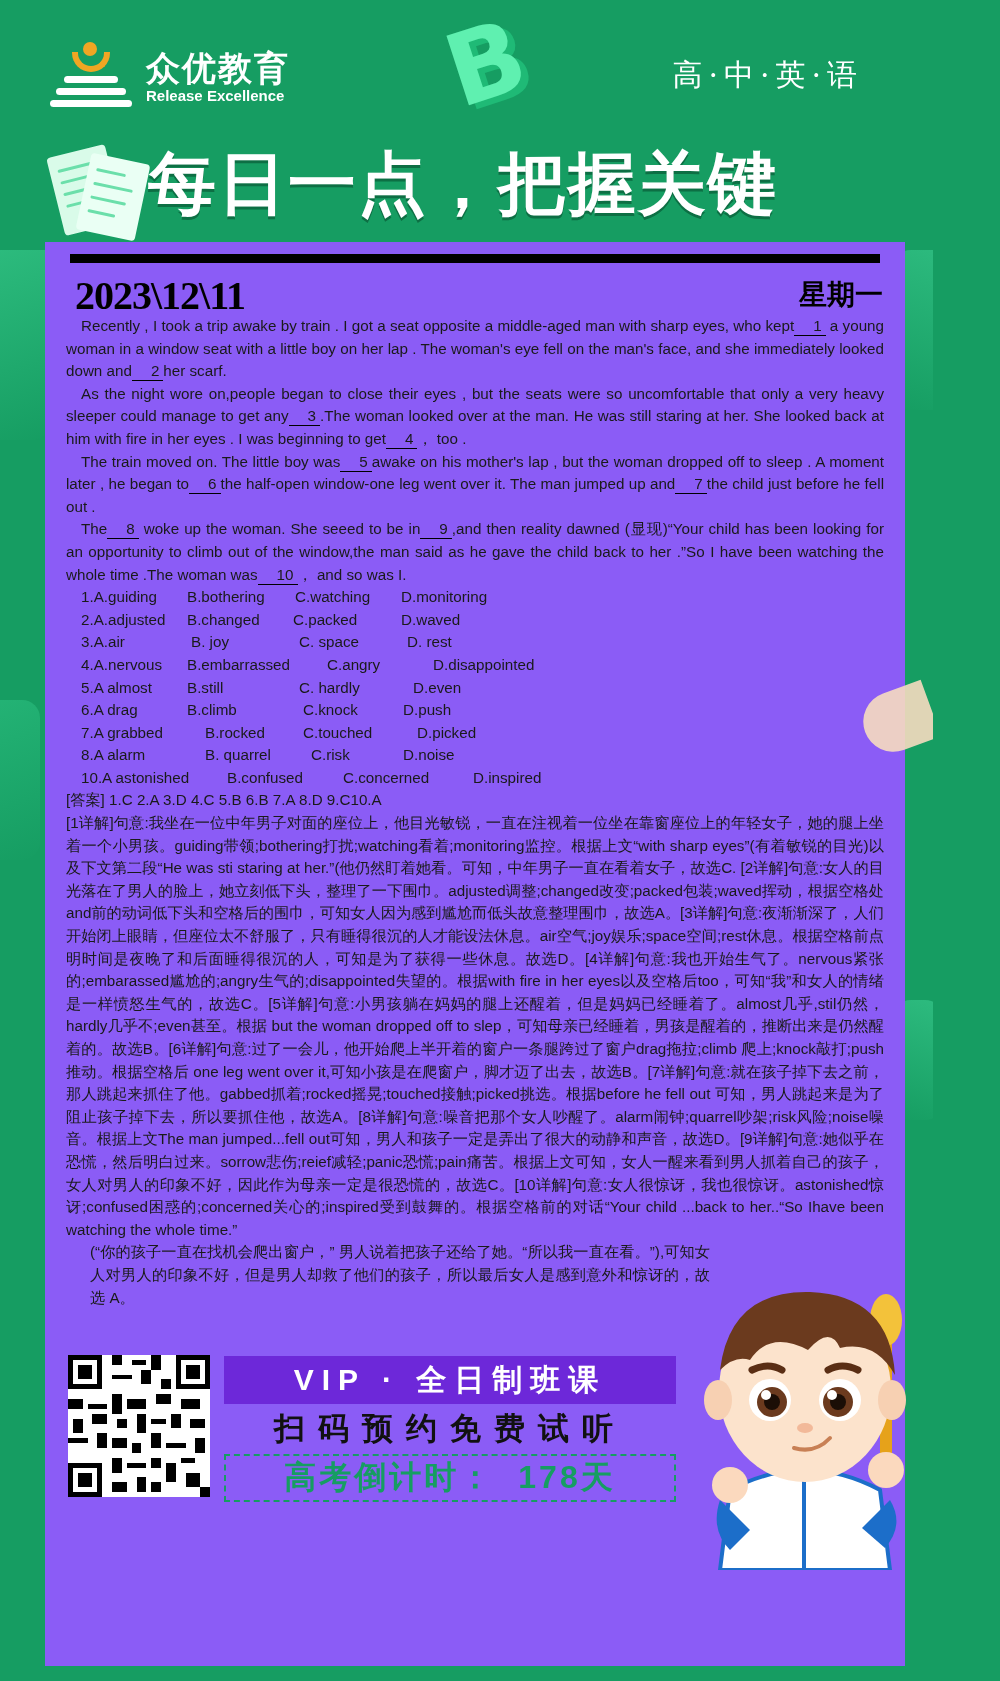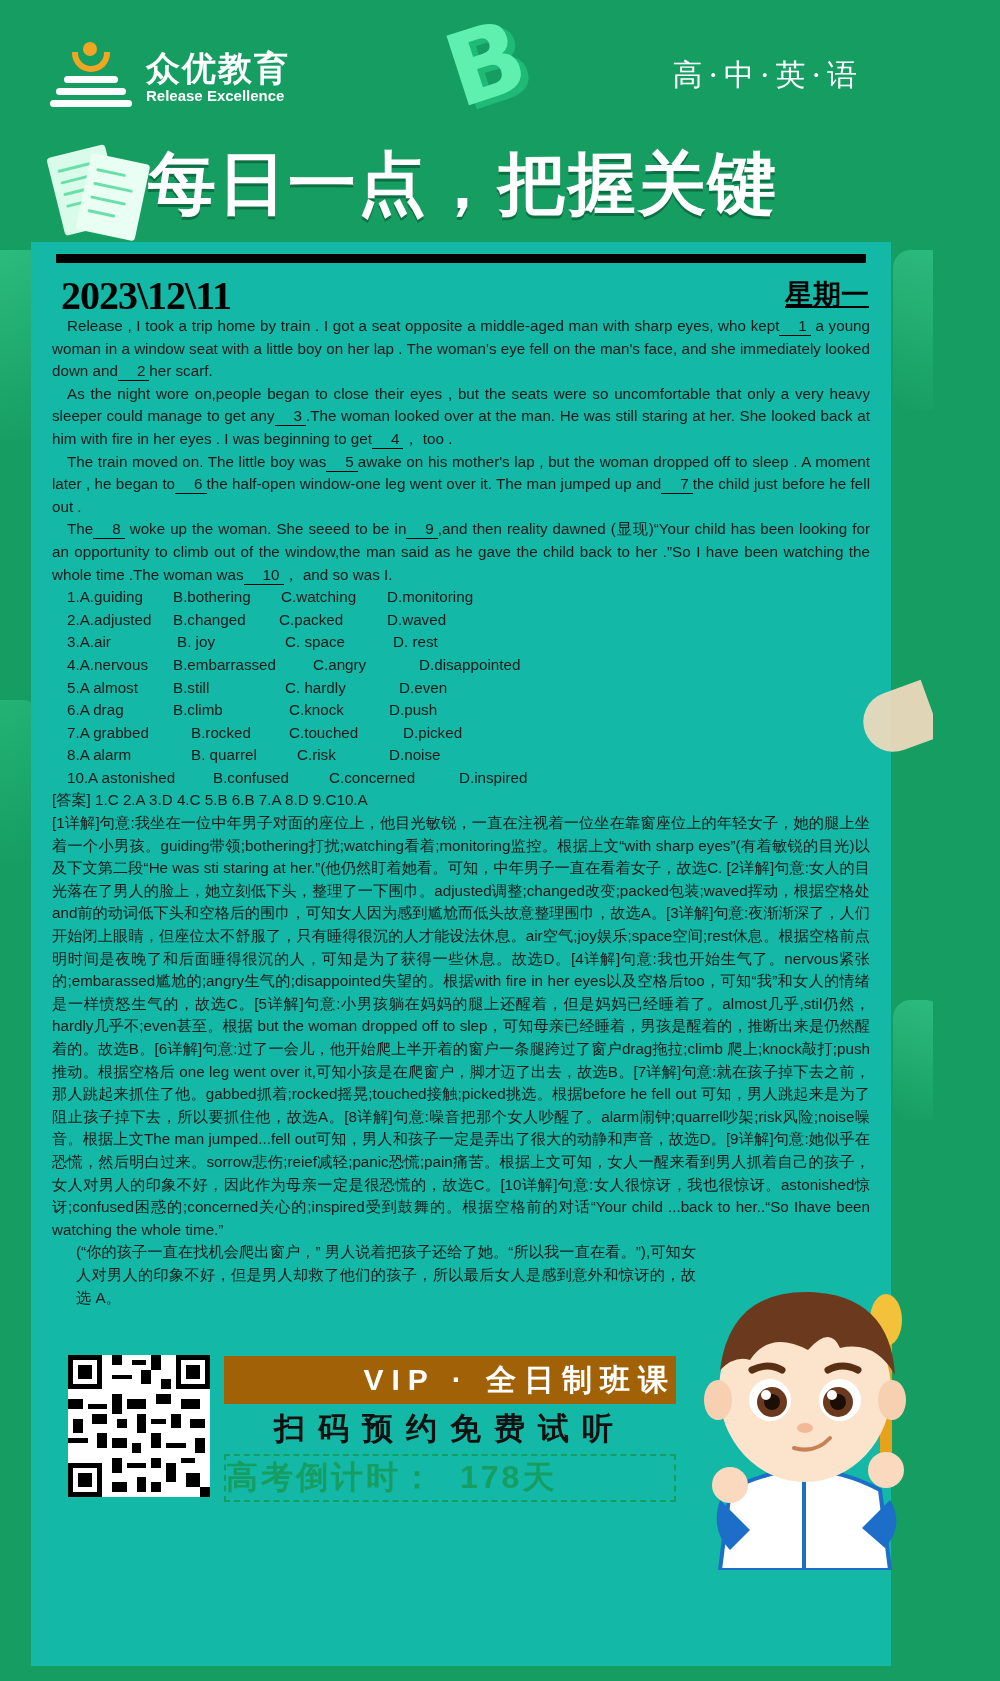--- a/index.html
+++ b/index.html
@@ -29,44 +29,44 @@
   .big-b { position: absolute; left: 448px; top: 14px; width: 76px; height: 100px; color: #5ff0b0; font-size: 100px; font-weight: bold; line-height: 100px; transform: rotate(-18deg); text-shadow: 6px 6px 0 #1fba76; font-family: "DejaVu Sans", sans-serif; }
   .subject { position: absolute; right: 70px; top: 55px; color: #fff; font-size: 30px; font-family: "DejaVu Serif", serif; letter-spacing: 6px; }
   .papers { position: absolute; left: 55px; top: 140px; width: 95px; height: 100px; }
   .paper { position: absolute; background: #d9fbe9; border-radius: 4px; }
   .paper.p1 { left: 0; top: 10px; width: 60px; height: 80px; transform: rotate(-14deg); }
   .paper.p2 { left: 28px; top: 18px; width: 60px; height: 78px; transform: rotate(12deg); background: #eafff4; }
   .paper .ln { position: absolute; left: 8px; height: 3px; background: #6bdfaa; border-radius: 2px; }
   .slogan { position: absolute; left: 148px; top: 140px; color: #fff; font-size: 68px; font-weight: bold; letter-spacing: 2px; line-height: 86px; text-shadow: 0 3px 0 #0d6f44; }
 
   
-  .card { position: absolute; left: 31px; top: 242px; width: 860px; height: 1424px; background: #14b8a6; }
+  .card { position: absolute; left: 45px; top: 242px; width: 860px; height: 1424px; background: #8b5cf6; }
   .topbar { position: absolute; left: 25px; top: 12px; width: 810px; height: 9px; background: #000; }
   .date { position: absolute; left: 30px; top: 30px; font-family: "Liberation Serif", "DejaVu Serif", serif; font-size: 40px; font-weight: bold; color: #000; letter-spacing: -1px; }
-  .weekday { position: absolute; right: 22px; top: 34px; font-family: "DejaVu Serif", serif; font-size: 28px; font-weight: bold; color: #000; text-decoration: underline; }
+  .weekday { position: absolute; right: 22px; top: 34px; font-family: "DejaVu Serif", serif; font-size: 28px; font-weight: bold; color: #000; }
 
   .article { position: absolute; left: 21px; top: 73px; width: 818px; font-size: 15.2px; line-height: 22.6px; color: #1a1a1a; text-align: justify; }
   .article p { text-indent: 15px; }
   .blank { display: inline-block; border-bottom: 1px solid #000; padding: 0 4px; line-height: 18px; }
   .options { padding-left: 15px; }
   .opt-row { display: flex; height: 22.6px; }
   .opt-row span { white-space: nowrap; }
   .answer-line { margin-top: 0; }
   .analysis { text-indent: 0; }
   .analysis-narrow { width: 620px; margin-left: 24px; }
 
   
   .note { position: absolute; right: 0; top: 690px; width: 70px; height: 60px; background: #f6dcc0; border-radius: 40px 0 0 40px; opacity: .9; transform: rotate(-20deg); }
 
   
   .qr { position: absolute; left: 68px; top: 1355px; width: 142px; height: 142px; background: #fff; }
   .qr svg { width: 142px; height: 142px; }
-  .vip { position: absolute; left: 224px; top: 1356px; width: 452px; height: 48px; background: #a16207; color: #fff; font-size: 30px; font-weight: bold; text-align: right; line-height: 48px; letter-spacing: 8px; }
+  .vip { position: absolute; left: 224px; top: 1356px; width: 452px; height: 48px; background: #6d28d9; color: #fff; font-size: 30px; font-weight: bold; text-align: center; line-height: 48px; letter-spacing: 8px; }
   .scan { position: absolute; left: 224px; top: 1406px; width: 452px; height: 44px; color: #111; font-size: 31px; font-weight: bold; text-align: center; line-height: 44px; letter-spacing: 13px; font-family: "DejaVu Sans", sans-serif; }
-  .countdown { position: absolute; left: 224px; top: 1454px; width: 452px; height: 48px; border: 2px dashed #169d62; color: #169d62; font-size: 32px; font-weight: bold; display: flex; align-items: center; gap: 24px; letter-spacing: 3px; }
+  .countdown { position: absolute; left: 224px; top: 1454px; width: 452px; height: 48px; border: 2px dashed #169d62; color: #169d62; font-size: 32px; font-weight: bold; display: flex; align-items: center; justify-content: center; gap: 24px; letter-spacing: 3px; }
 
   
   .mascot { position: absolute; left: 690px; top: 1270px; width: 230px; height: 300px; }
 </style>
 </head>
 <body>
 
 <div class="bg-shape bg-a"></div>
 <div class="bg-shape bg-a2"></div>
 <div class="bg-shape bg-r1"></div>
@@ -103,21 +103,21 @@
 </div>
 <div class="slogan">每日一点，把握关键</div>
 
 <div class="card">
   <div class="topbar"></div>
   <div class="date">2023\12\11</div>
   <div class="weekday">星期一</div>
 
   <div class="article">
     <p>
-      <span>Release , I took a trip home by train . I got a seat opposite a middle-aged man with sharp eyes, who kept</span><span class="blank">1</span><span> a young woman in a window seat with a little boy on her lap . The woman's eye fell on the man's face, and she immediately looked down and</span><span class="blank">2</span><span>her scarf.</span>
+      <span>Recently , I took a trip awake by train . I got a seat opposite a middle-aged man with sharp eyes, who kept</span><span class="blank">1</span><span> a young woman in a window seat with a little boy on her lap . The woman's eye fell on the man's face, and she immediately looked down and</span><span class="blank">2</span><span>her scarf.</span>
     </p>
     <p>
       <span>As the night wore on,people began to close their eyes , but the seats were so uncomfortable that only a very heavy sleeper could manage to get any</span><span class="blank">3</span><span>.The woman looked over at the man. He was still staring at her. She looked back at him with fire in her eyes . I was beginning to get</span><span class="blank">4</span><span>， too .</span>
     </p>
     <p>
       <span>The train moved on. The little boy was</span><span class="blank">5</span><span>awake on his mother's lap , but the woman dropped off to sleep . A moment later , he began to</span><span class="blank">6</span><span>the half-open window-one leg went over it. The man jumped up and</span><span class="blank">7</span><span>the child just before he fell out .</span>
     </p>
     <p>
       <span>The</span><span class="blank">8</span><span> woke up the woman. She seeed to be in</span><span class="blank">9</span><span>,and then reality dawned (显现)“Your child has been looking for an opportunity to climb out of the window,the man said as he gave the child back to her .”So I have been watching the whole time .The woman was</span><span class="blank">10</span><span>， and so was I.</span>
     </p>

